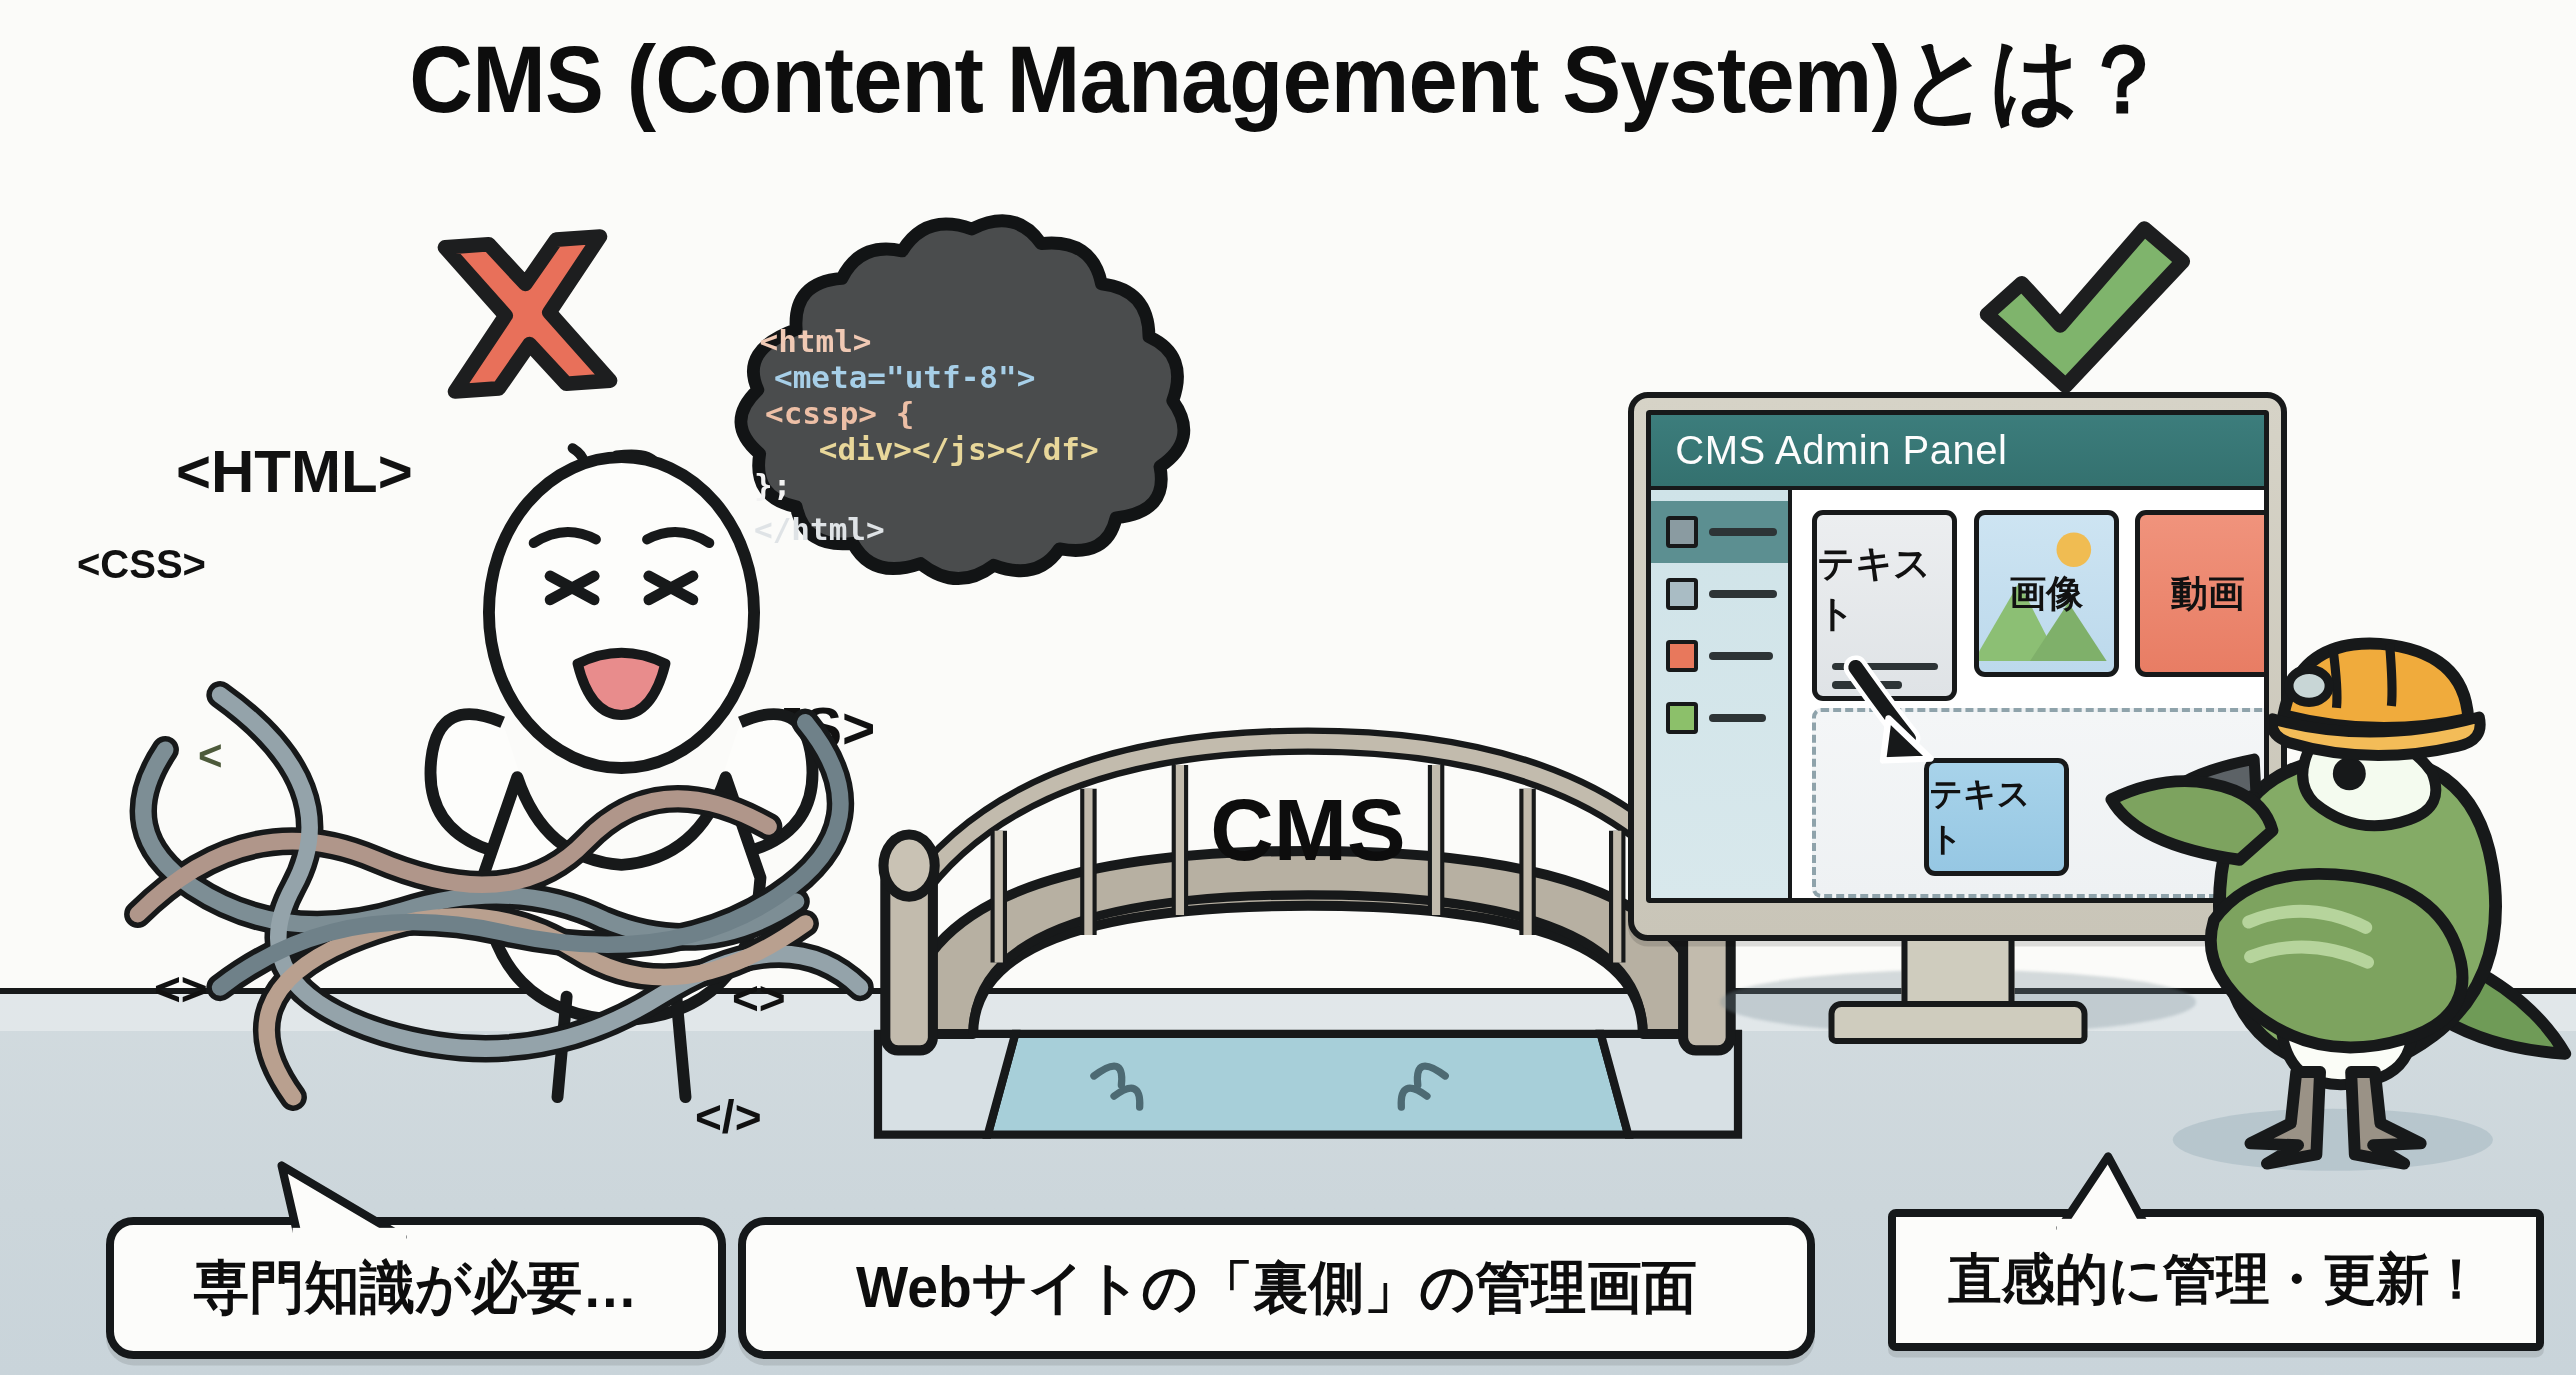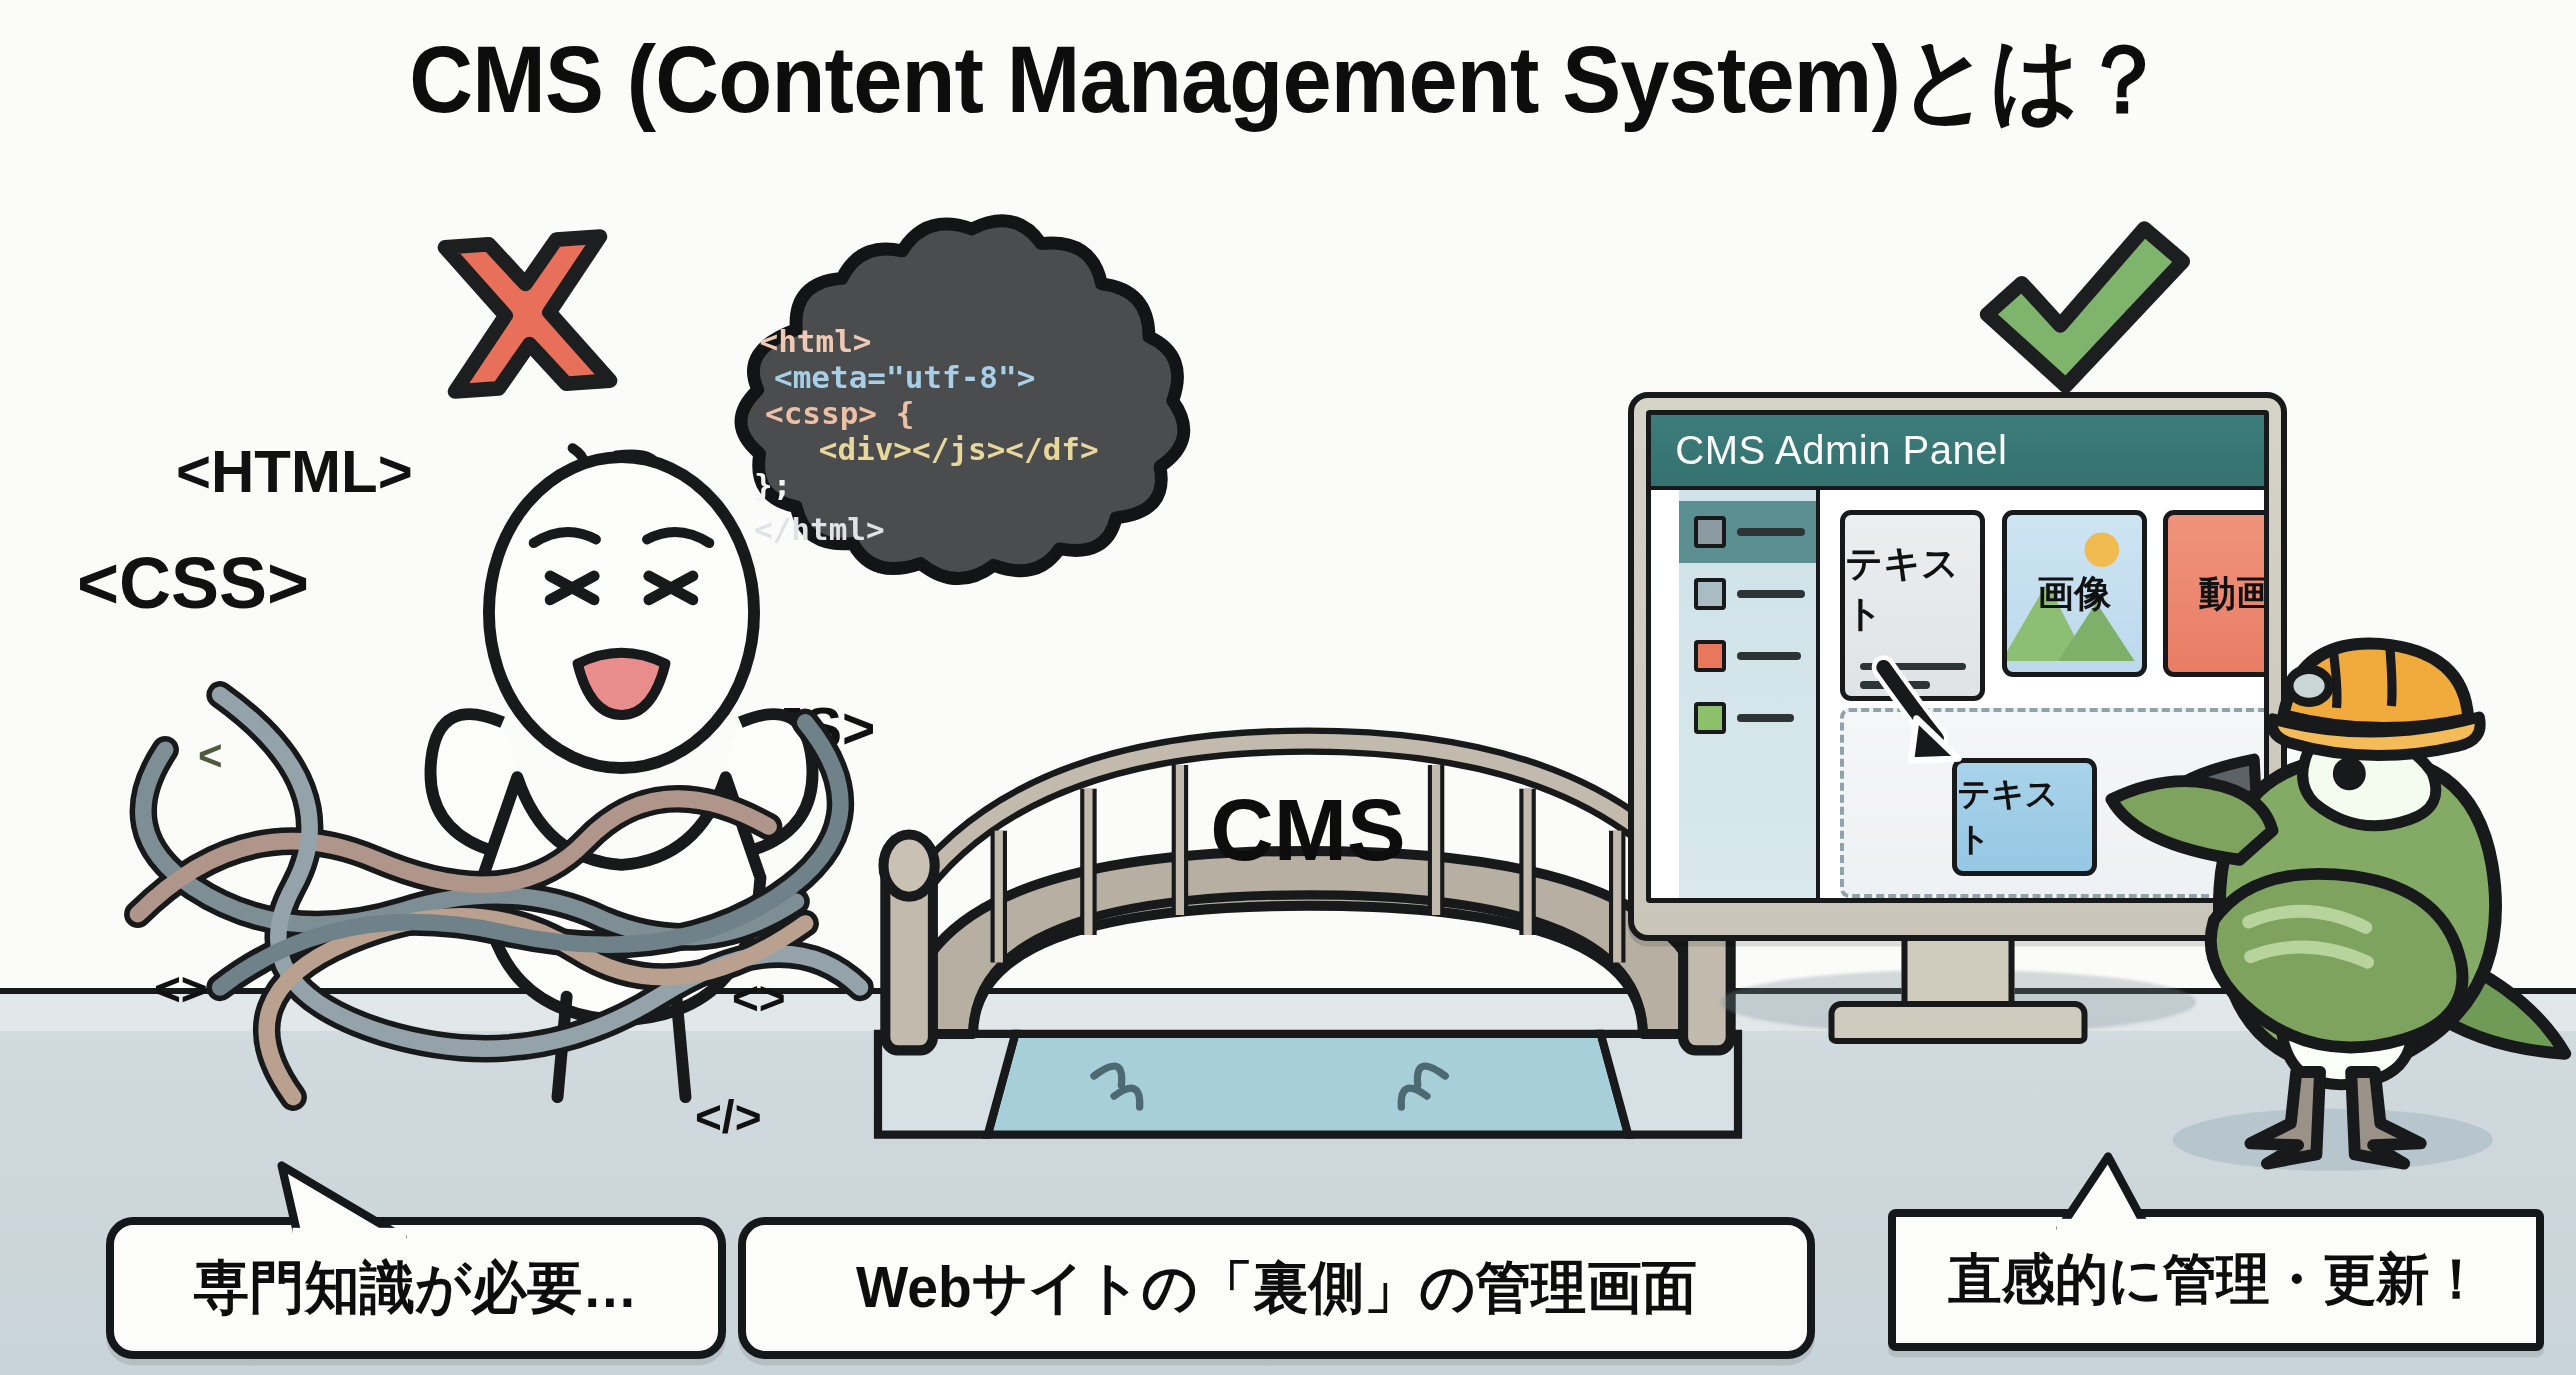--- a/index.html
+++ b/index.html
@@ -49,21 +49,21 @@
     position:absolute;left:18.3px;top:18.3px;right:18.3px;bottom:38px;
     border:5.5px solid #17191a;background:#fff;overflow:hidden;
     border-radius:3.7px;display:flex;flex-direction:column;
   }
   .mon-titlebar{
     height:71px;flex:0 0 71px;background:linear-gradient(180deg,#3c7d7c 0%,#34716f 100%);
     border-bottom:4.6px solid #17191a;
     display:flex;align-items:center;padding-left:24px;
     color:#fdfdfd;font-size:40px;font-weight:normal;letter-spacing:0.5px;
   }
-  .mon-body{flex:1;display:flex;min-height:0;margin-left:28px;}
+  .mon-body{flex:1;display:flex;min-height:0;}
   .mon-side{
     width:137px;flex:0 0 137px;border-right:4.6px solid #17191a;
     background:linear-gradient(180deg,#cfe3e8 0%,#d8e8ec 100%);
     padding-top:11px;
   }
   .side-row{display:flex;align-items:center;gap:11px;height:62px;padding-left:14.6px;}
   .side-row.active{background:#5c8f91;}
   .side-sq{width:24px;height:24px;border:4.6px solid #17191a;border-radius:3.7px;}
   .side-bar{height:8.2px;border-radius:4.6px;background:#2d3436;}
   .mon-main{flex:1;background:#fff;position:relative;padding:20px 16.5px 0 20px;}
@@ -134,21 +134,21 @@
     </svg>
   </div>
 
   <div style="position:absolute;left:1965px;top:212px;">
     <svg width="238" height="192" viewBox="0 0 260 210">
       <path d="M24 112 L62 78 L104 124 L196 18 L238 54 L110 190 Z" fill="#7fb46c" stroke="#1d1e1f" stroke-width="16" stroke-linejoin="round"></path>
     </svg>
   </div>
 
   <div class="codelabel" style="left:176px;top:437px;font-size:60px;">&lt;HTML&gt;</div>
-  <div class="codelabel" style="left:77px;top:542px;font-size:72px;">&lt;CSS&gt;</div>
+  <div class="codelabel" style="left:77px;top:542px;font-size:40px;">&lt;CSS&gt;</div>
   <div class="codelabel" style="left:739px;top:695px;font-size:57px;">&lt;JS&gt;</div>
 
   <div class="codelabel" style="left:198px;top:732px;font-size:42px;color:#4d5a3b;">&lt;</div>
   <div class="codelabel" style="left:154px;top:962px;font-size:46px;">&lt;&gt;</div>
   <div class="codelabel" style="left:732px;top:971px;font-size:46px;">&lt;&gt;</div>
   <div class="codelabel" style="left:695px;top:1090px;font-size:46px;">&lt;/&gt;</div>
 
   <div style="position:absolute;left:556px;top:430px;">
     <svg width="174" height="137" viewBox="0 0 190 150">
       <path class="ink" stroke-width="11" d="M18 20 q22 14 4 30 q-20 16 0 32 q18 14 0 30"></path>

